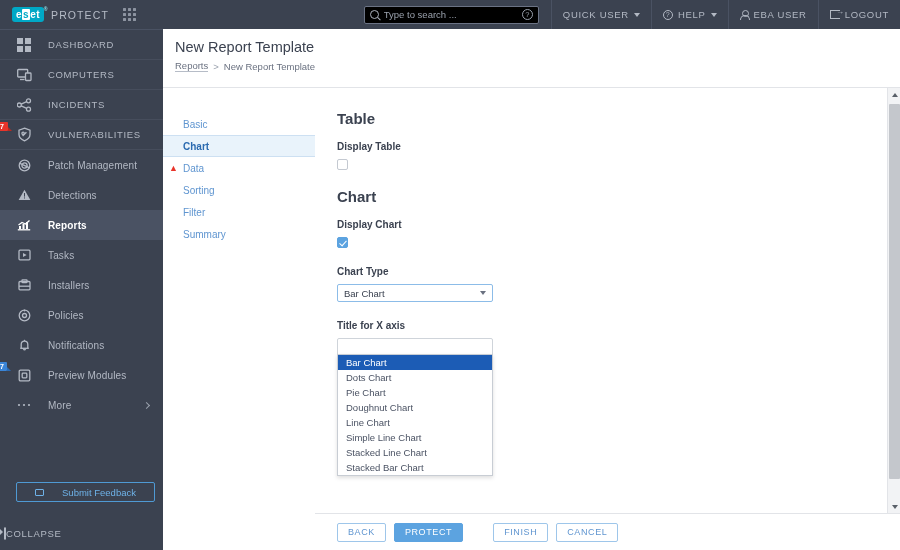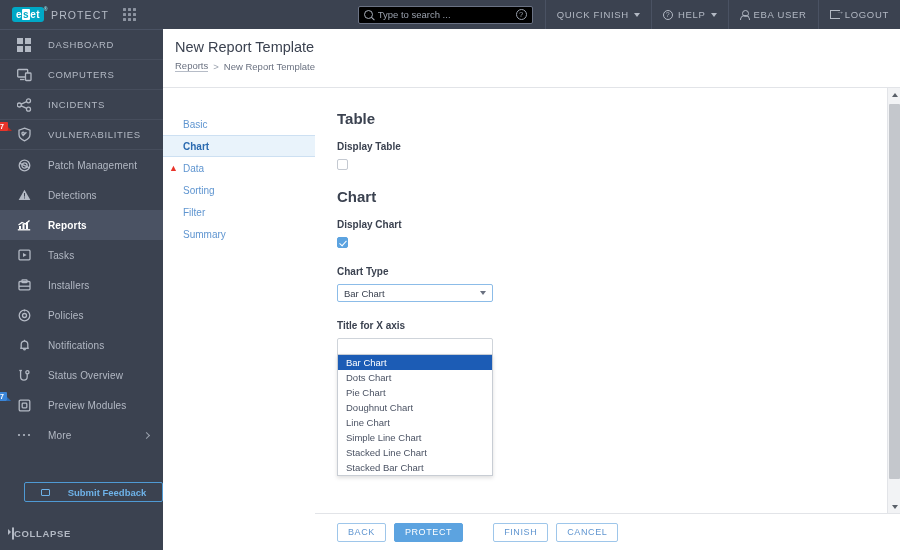--- a/index.html
+++ b/index.html
@@ -106,21 +106,21 @@
   }
   .badge.blue:after { border-left-color: #2a6bb5; }
   .chev-right {
     margin-left: auto; margin-right: 14px;
     width: 5px; height: 5px; border-right: 1.3px solid #9aa1ad; border-top: 1.3px solid #9aa1ad;
     transform: rotate(45deg);
   }
   svg.nv { stroke: #b3b9c4; fill: none; stroke-width: 1.3; }
   .nav-item.active svg.nv { stroke: #ffffff; }
 
-  .sb-bottom { position: absolute; bottom: 0; left: 12px; width: 163px; font-weight: bold; }
+  .sb-bottom { position: absolute; bottom: 0; left: 4px; width: 163px; }
   .feedback-btn {
     margin: 0 12px 14px 12px; height: 20px; border: 1px solid #4f9ad4; border-radius: 2px;
     display: flex; align-items: center; justify-content: center; color: #6eb2e8;
     font-size: 9.5px; cursor: pointer;
   }
   .feedback-btn .fb-ico {
     width: 9px; height: 7px; border: 1px solid #6eb2e8; border-radius: 1px; margin-right: 18px;
   }
   .collapse-row {
     height: 34px; display: flex; align-items: center; color: #b3b9c4;
@@ -277,21 +277,21 @@
       </span>
     </div>
 
     <div class="topbar-right">
       <div class="search-wrap">
         <span class="mag"></span>
         <input class="search-input" value="" placeholder="Type to search ..." style="">
         <span class="help-circ">?</span>
       </div>
       <div class="tb-item">
-        <span>QUICK FINISH</span>
+        <span>QUICK USER</span>
         <span class="caret"></span>
       </div>
       <div class="tb-item">
         <span class="tb-ico">
             <span class="circ-q">?</span>
           </span>
         <span>HELP</span>
         <span class="caret"></span>
       </div>
       <div class="tb-item">
@@ -431,30 +431,20 @@
         <svg class="nv" width="13" height="13" viewBox="0 0 13 13">
             <path d="M3.2 9 V5.6 C3.2 3.6 4.7 2.2 6.5 2.2 C8.3 2.2 9.8 3.6 9.8 5.6 V9"></path>
             <line x1="2.2" y1="9.3" x2="10.8" y2="9.3"></line>
             <line x1="6.5" y1="0.8" x2="6.5" y2="2.1"></line>
             <path d="M5.4 10.2 A1.3 1.3 0 0 0 7.6 10.2"></path>
           </svg>
       </span>
       <span>Notifications</span>
     </div>
 
-    <div class="nav-item sub">
-      <span class="ico-cell">
-        <svg class="nv" width="13" height="13" viewBox="0 0 13 13">
-            <path d="M2.6 1.5 V7.8 A3.3 3.3 0 0 0 9.2 7.8 V4.5"></path>
-            <circle cx="9.4" cy="3.3" r="1.6"></circle>
-            <line x1="1.3" y1="1.5" x2="3.9" y2="1.5"></line>
-          </svg>
-      </span>
-      <span>Status Overview</span>
-    </div>
 
     <div class="nav-item sub">
       <span class="badge blue">7</span>
       <span class="ico-cell">
         <svg class="nv" width="13" height="13" viewBox="0 0 13 13">
             <rect x="1.2" y="1.2" width="10.6" height="10.6" rx="1.2"></rect>
             <rect x="4.2" y="4.2" width="4.6" height="4.6" rx="0.8"></rect>
           </svg>
       </span>
       <span>Preview Modules</span>

